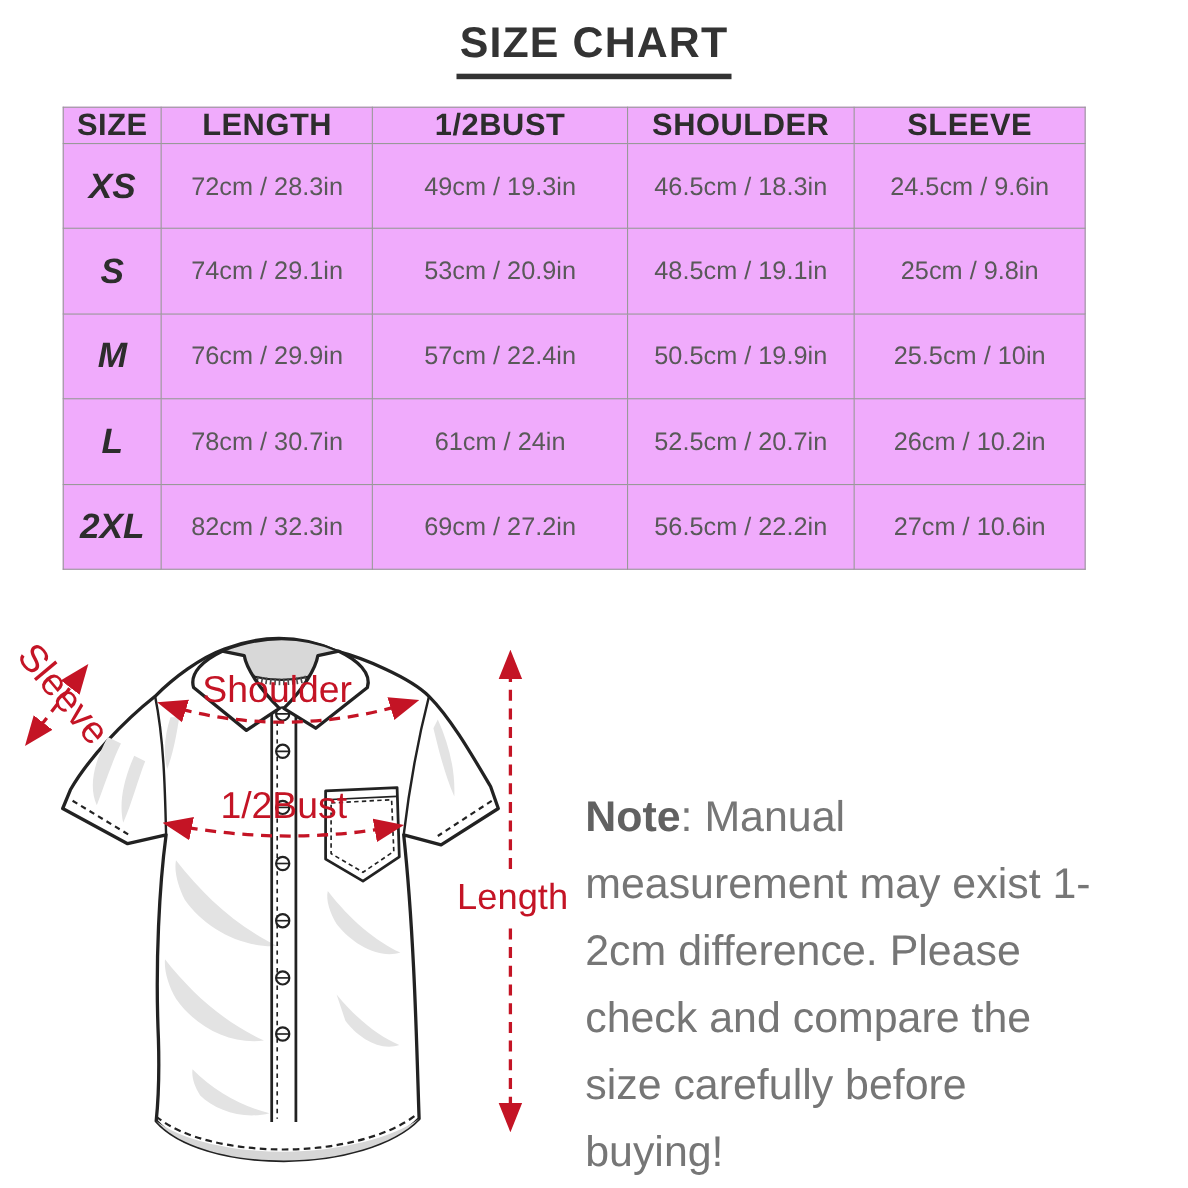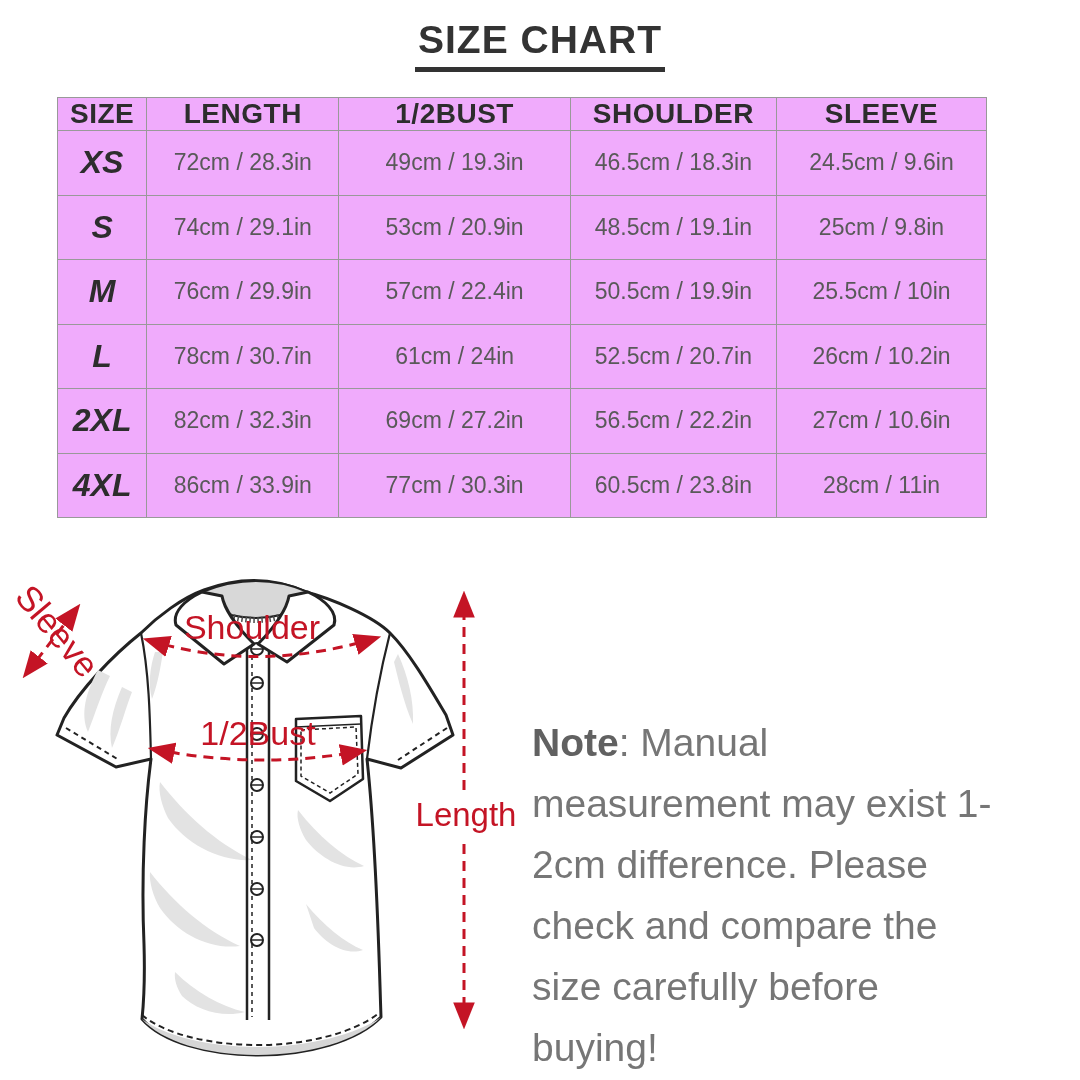--- a/index.html
+++ b/index.html
@@ -87,27 +87,20 @@
           <td>52.5cm / 20.7in</td>
           <td>26cm / 10.2in</td>
         </tr>
         <tr>
           <td class="size-col">2XL</td>
           <td>82cm / 32.3in</td>
           <td>69cm / 27.2in</td>
           <td>56.5cm / 22.2in</td>
           <td>27cm / 10.6in</td>
         </tr>
-        <tr>
-          <td class="size-col">4XL</td>
-          <td>86cm / 33.9in</td>
-          <td>77cm / 30.3in</td>
-          <td>60.5cm / 23.8in</td>
-          <td>28cm / 11in</td>
-        </tr>
       </tbody>
   </table>
 
   <div class="figure">
     <svg width="540" height="528" viewBox="0 0 540 528">
       <defs>
         <marker id="arr" viewBox="0 0 10 8" markerWidth="9" markerHeight="7.5" refX="8" refY="4" orient="auto-start-reverse">
           <path d="M0,0 L10,4 L0,8 Z" fill="#c41425"></path>
         </marker>
       </defs>

